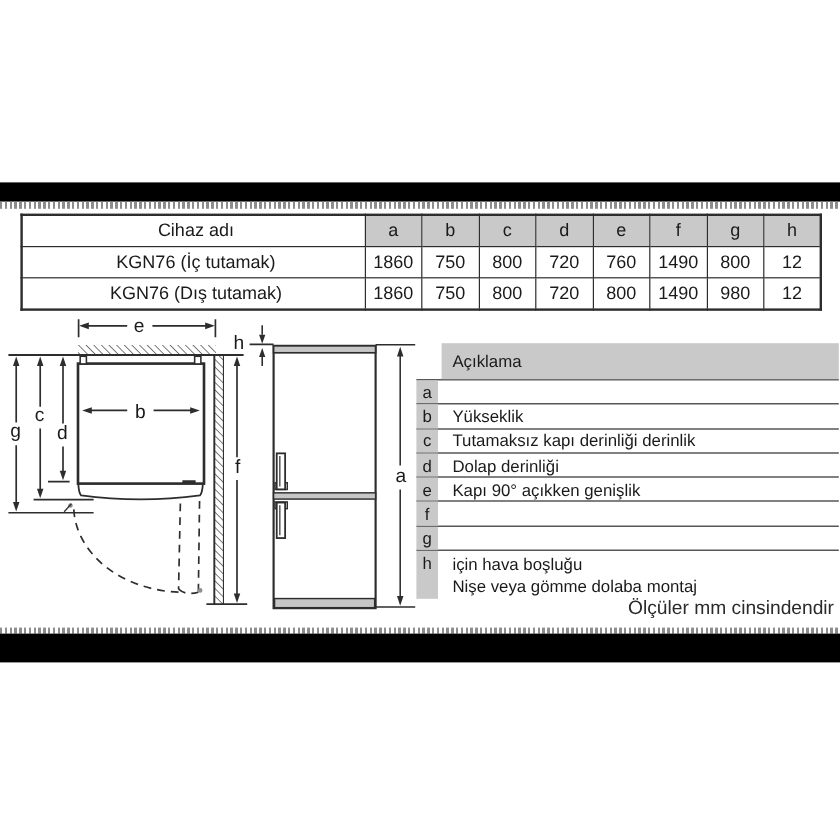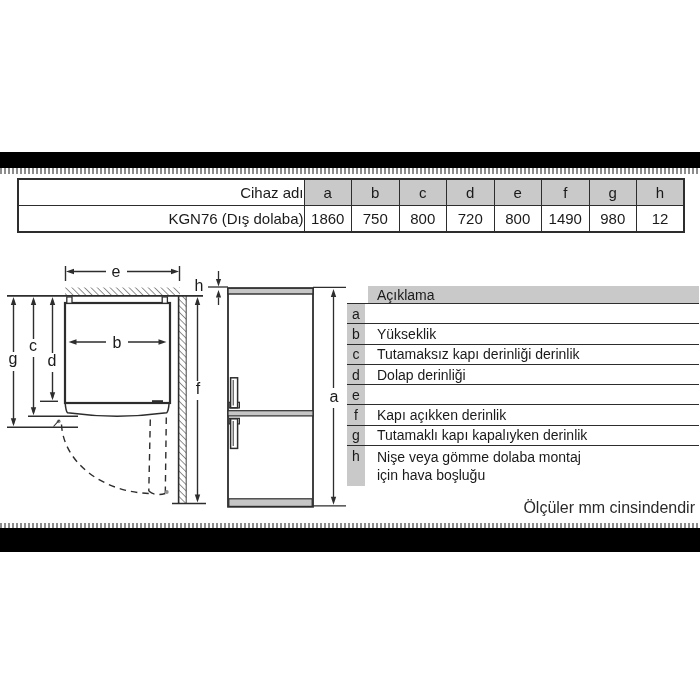--- a/index.html
+++ b/index.html
@@ -12,27 +12,27 @@
   .bar-bottom { top:528px; height:24px; }
   .dots { position:absolute; left:0; width:700px;
     background:repeating-linear-gradient(90deg,#8d8d8d 0 2px, transparent 2px 4px); }
   .dots-top { top:168px; height:6px; }
   .dots-bottom { top:523px; height:5px; }
 
   table.spec { position:absolute; left:17px; top:178px; width:666px;
     border-collapse:collapse; table-layout:fixed; border:2px solid #2d2d2d; }
   .spec td, .spec th { border:1.5px solid #2d2d2d; font-size:15px; font-weight:normal;
     padding:0; height:25px; vertical-align:middle; overflow:hidden; white-space:nowrap; }
-  .spec .name { text-align:right; padding-left:4px; }
+  .spec .name { text-align:center; padding-left:4px; }
   .spec thead th.dim { background:#c9c9c9; }
   .spec .dim { text-align:center; }
 
   .legend { position:absolute; left:347px; top:286px; width:352px; font-size:14px; }
   .lrow { display:flex; height:19.3px; border-top:1px solid #2d2d2d; }
-  .lrow.lheader { border-top:none; height:17px; }
+  .lrow.lheader { border-top:none; height:30px; }
   .lkey { width:18px; background:#c9c9c9; display:flex; align-items:center;
     justify-content:center; }
   .lheader .lkey { background:transparent; }
   .lgap { width:3px; }
   .ldesc { flex:1; display:flex; align-items:center; padding-left:9px; }
   .lheader .ldesc { background:#c9c9c9; }
   .lrow.tall { height:40px; }
   .tall .lkey { align-items:flex-start; padding-top:2px; }
   .tall .ldesc { display:block; line-height:18px; padding-top:2px; }
 
@@ -70,21 +70,32 @@
         <th class="dim">c</th>
         <th class="dim">d</th>
         <th class="dim">e</th>
         <th class="dim">f</th>
         <th class="dim">g</th>
         <th class="dim">h</th>
       </tr>
     </thead>
     <tbody>
       <tr>
-        <td class="name">KGN76 (Dış dolaba)</td>
+        <td class="name">KGN76 (İç tutamak)</td>
+        <td class="dim">1860</td>
+        <td class="dim">750</td>
+        <td class="dim">800</td>
+        <td class="dim">720</td>
+        <td class="dim">760</td>
+        <td class="dim">1490</td>
+        <td class="dim">800</td>
+        <td class="dim">12</td>
+      </tr>
+      <tr>
+        <td class="name">KGN76 (Dış tutamak)</td>
         <td class="dim">1860</td>
         <td class="dim">750</td>
         <td class="dim">800</td>
         <td class="dim">720</td>
         <td class="dim">800</td>
         <td class="dim">1490</td>
         <td class="dim">980</td>
         <td class="dim">12</td>
       </tr>
     </tbody>
@@ -229,37 +240,36 @@
       <div class="ldesc">Tutamaksız kapı derinliği derinlik</div>
     </div>
     <div class="lrow">
       <div class="lkey">d</div>
       <div class="lgap"></div>
       <div class="ldesc">Dolap derinliği</div>
     </div>
     <div class="lrow">
       <div class="lkey">e</div>
       <div class="lgap"></div>
+      <div class="ldesc">Kapı 90° açıkken genişlik</div>
     </div>
     <div class="lrow">
       <div class="lkey">f</div>
       <div class="lgap"></div>
-      <div class="ldesc">Kapı açıkken derinlik</div>
     </div>
     <div class="lrow">
       <div class="lkey">g</div>
       <div class="lgap"></div>
-      <div class="ldesc">Tutamaklı kapı kapalıyken derinlik</div>
     </div>
     <div class="lrow tall">
       <div class="lkey">h</div>
       <div class="lgap"></div>
       <div class="ldesc">
+        <div>için hava boşluğu</div>
         <div>Nişe veya gömme dolaba montaj</div>
-        <div>için hava boşluğu</div>
       </div>
     </div>
   </div>
 
   <div class="note">Ölçüler mm cinsindendir</div>
 
   <div class="dots dots-bottom"></div>
   <div class="bar bar-bottom"></div>
 </div>
 

